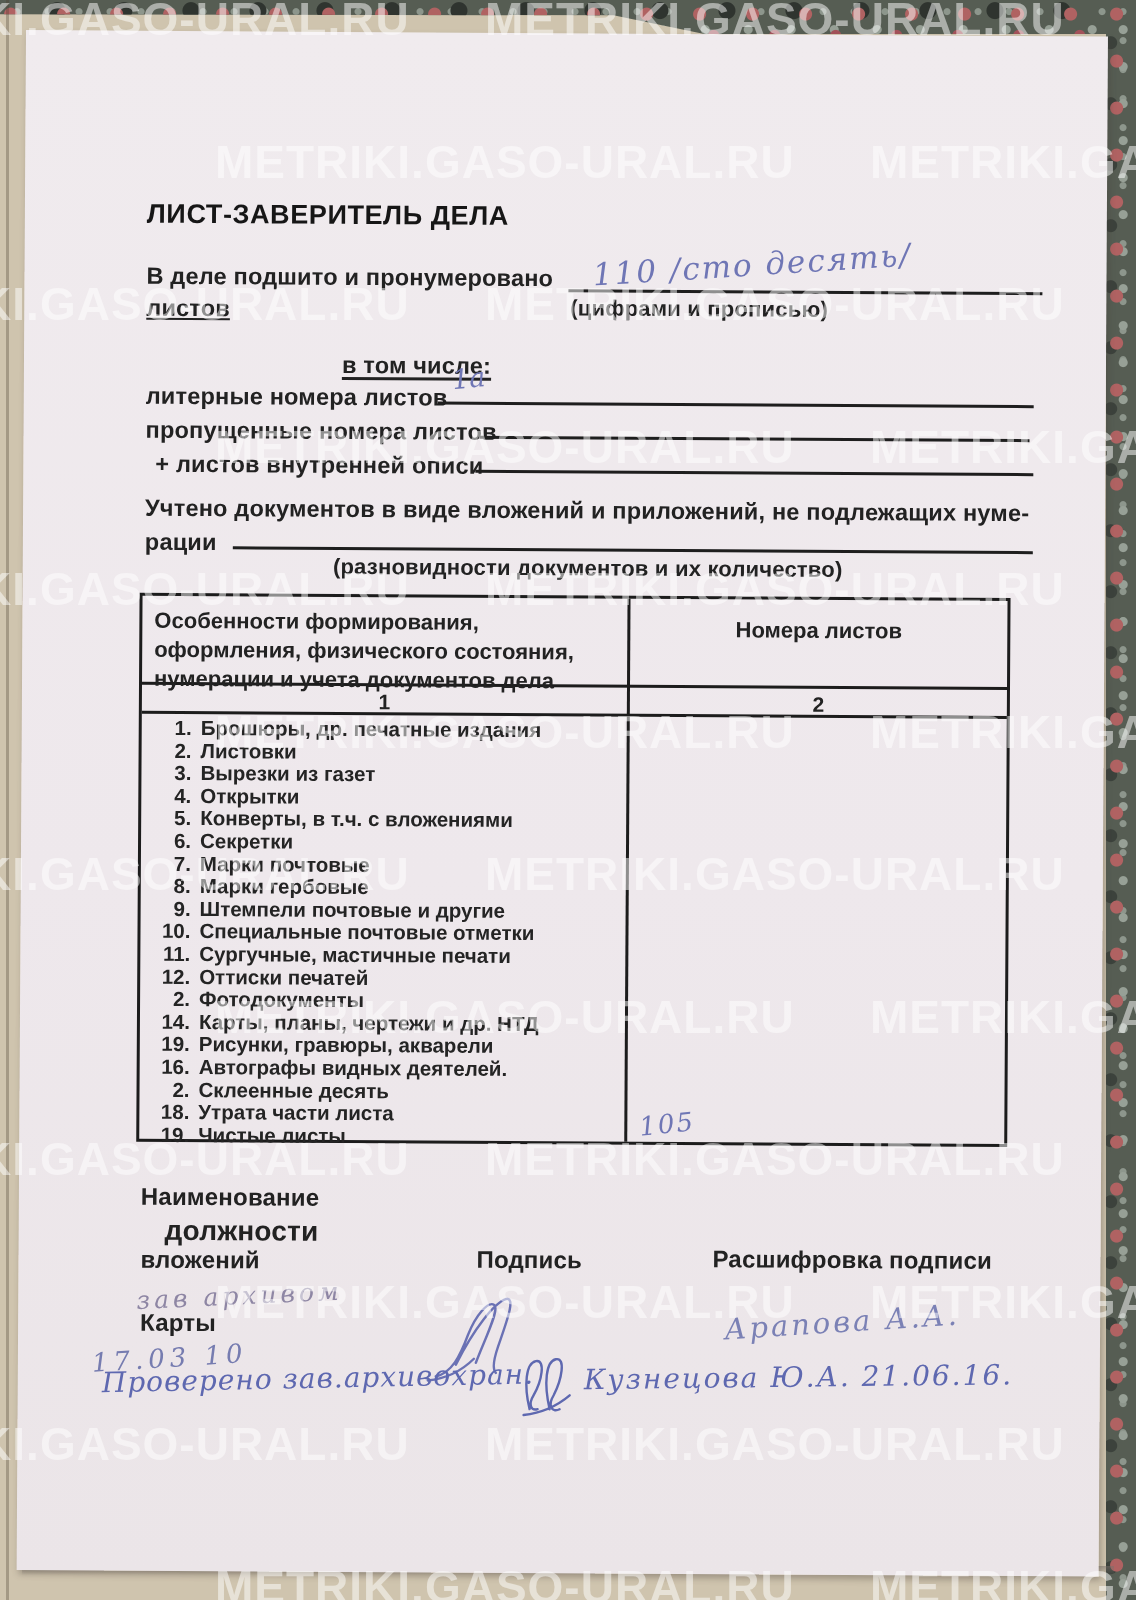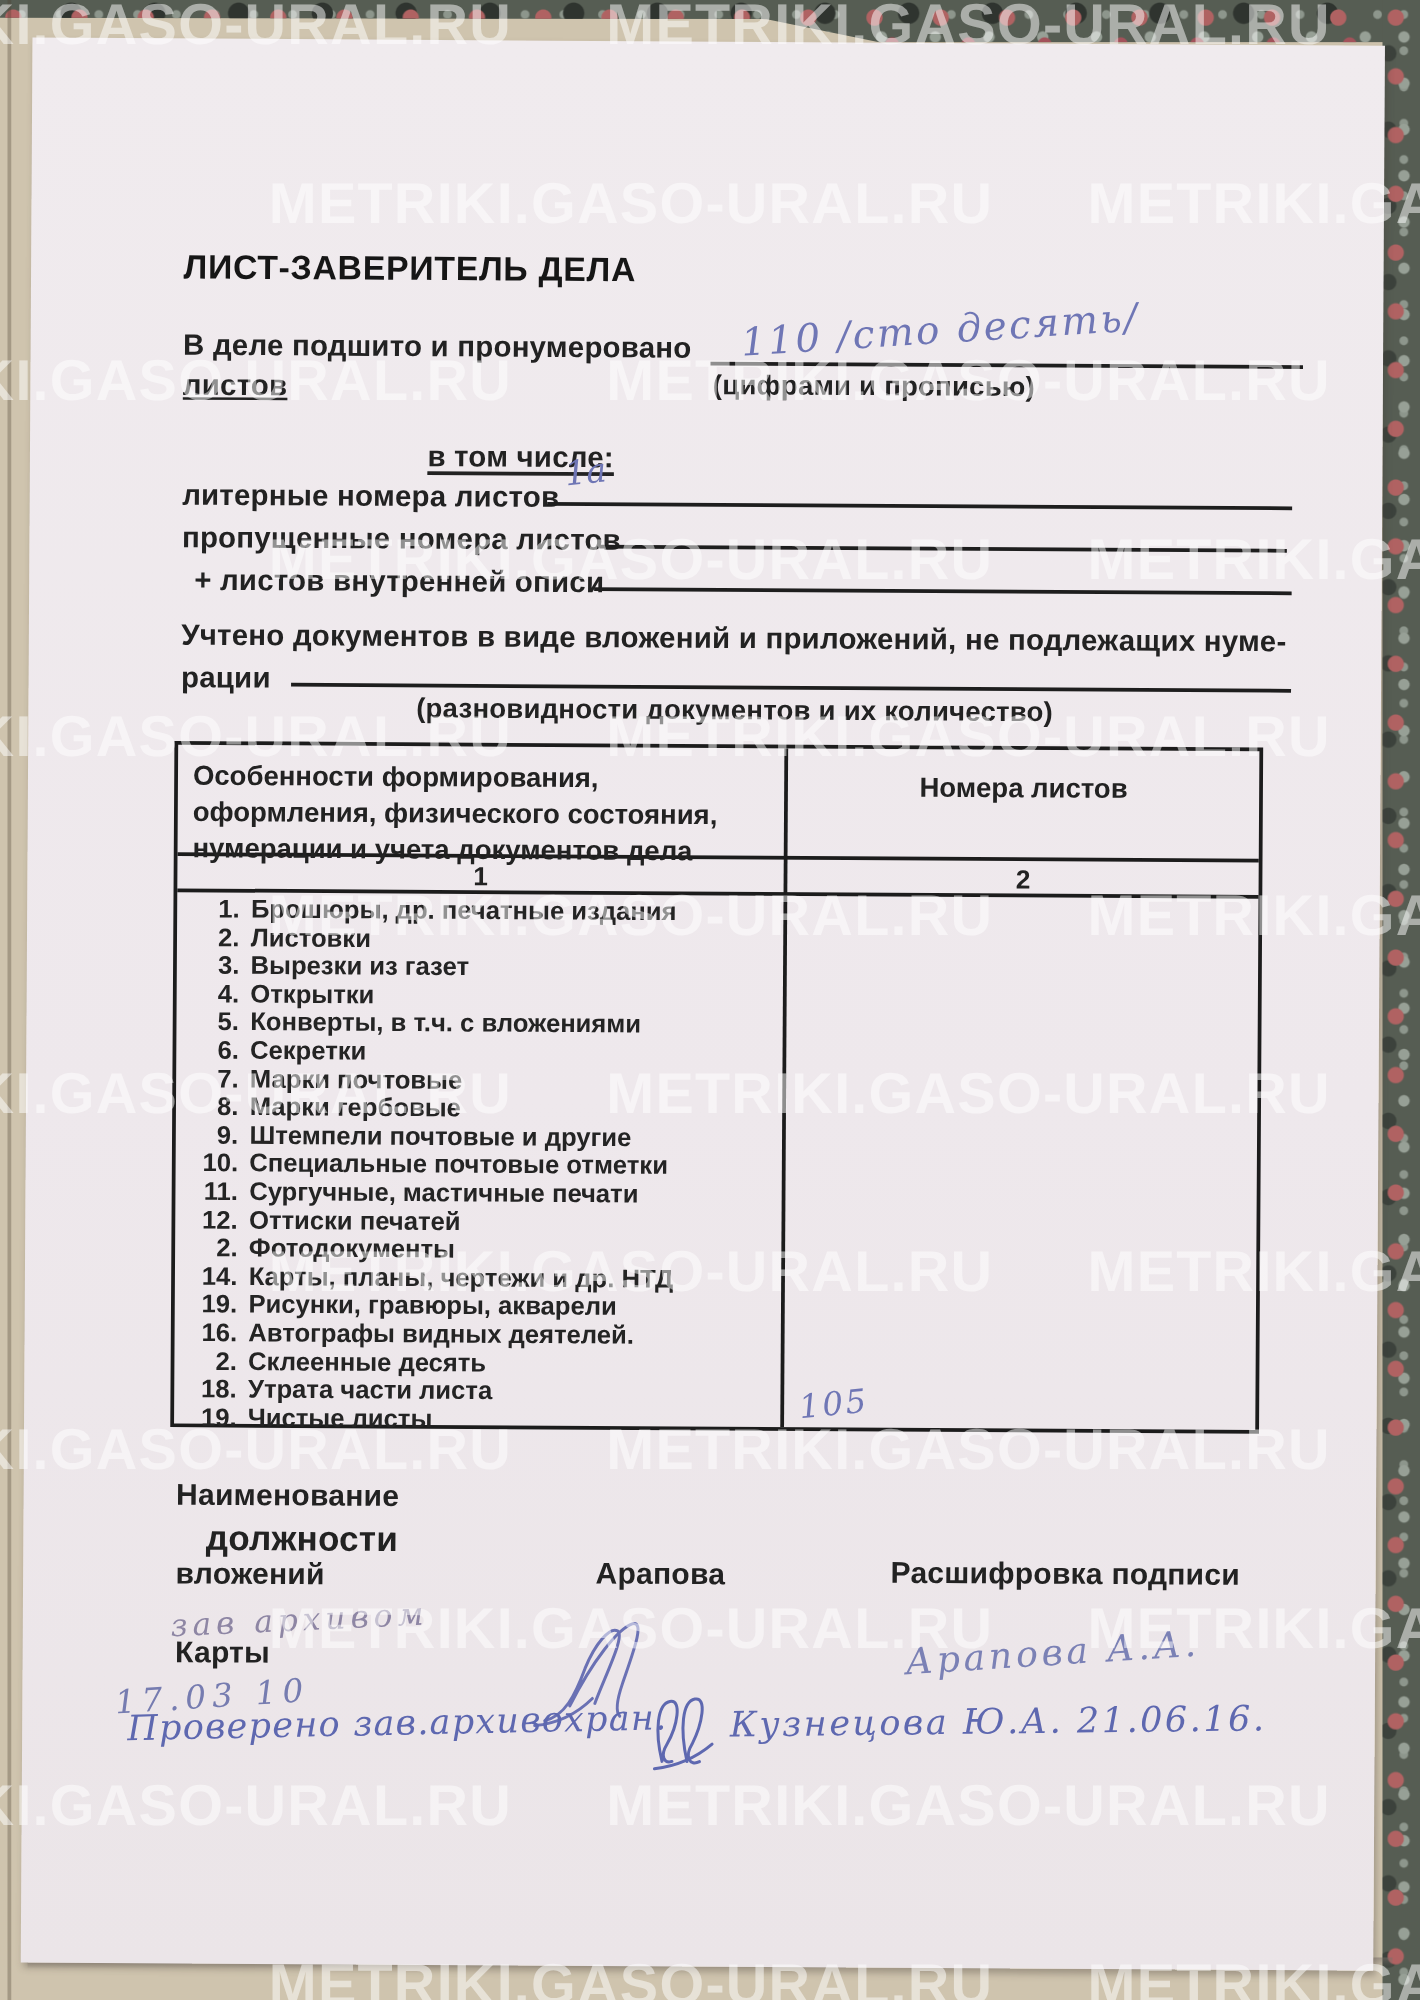--- a/index.html
+++ b/index.html
@@ -184,21 +184,21 @@
           <span class="tnum">19.</span>
           <span class="ttext">Чистые листы</span>
         </div>
       </div>
     <div class="abs hw" style="left:500px;top:510px;font-size:26px;color:#6f76b5;letter-spacing:2px;transform:rotate(-6deg);">105</div>
   </div>
 
   <div class="abs ptext" style="left:122px;top:1152px;font-size:24px;">Наименование</div>
   <div class="abs ptext" style="left:122px;top:1184px;font-size:28px;margin-left:24px;">должности</div>
   <div class="abs ptext" style="left:122px;top:1215px;font-size:24px;">вложений</div>
-  <div class="abs ptext" style="left:458px;top:1213px;font-size:24px;">Арапова</div>
+  <div class="abs ptext" style="left:458px;top:1213px;font-size:24px;">Подпись</div>
   <div class="abs ptext" style="left:694px;top:1211px;font-size:24px;">Расшифровка подписи</div>
 
   <div class="abs hw" style="left:118px;top:1250px;font-size:25px;color:#8e86a4;letter-spacing:4px;transform:rotate(-3deg);">зав архивом</div>
 
   <div class="abs ptext" style="left:122px;top:1278px;font-size:24px;">Карты</div>
   <div class="abs hw" style="left:74px;top:1312px;font-size:26px;color:#767cb0;letter-spacing:5px;transform:rotate(-4deg);">17.03 10</div>
 
   <svg class="abs sig" style="left:404px;top:1262px;" width="110" height="92" viewBox="0 0 110 92">
     <path d="M14,82 C30,78 38,62 46,40 C54,20 66,6 72,10 C78,14 62,46 54,68 M34,70 C52,34 72,8 84,4 C94,2 84,28 76,52 C72,64 70,74 74,78 M6,86 C26,84 40,76 52,64" fill="none" stroke="#6a71b4" stroke-width="2.4" stroke-linecap="round"></path>
   </svg>

